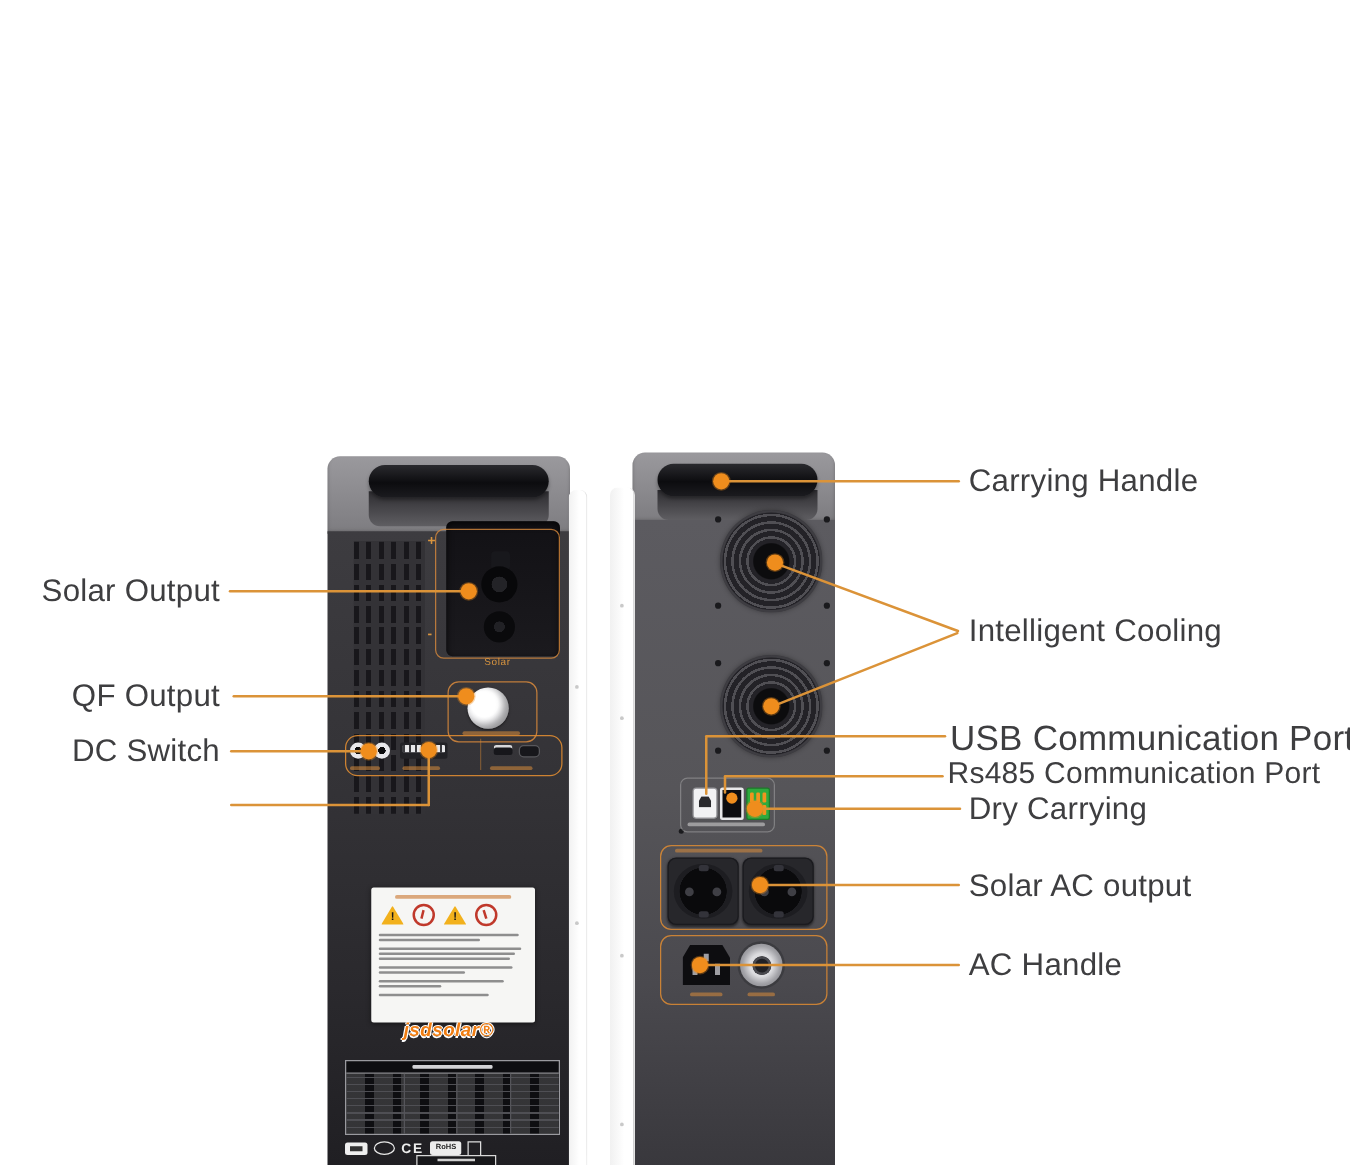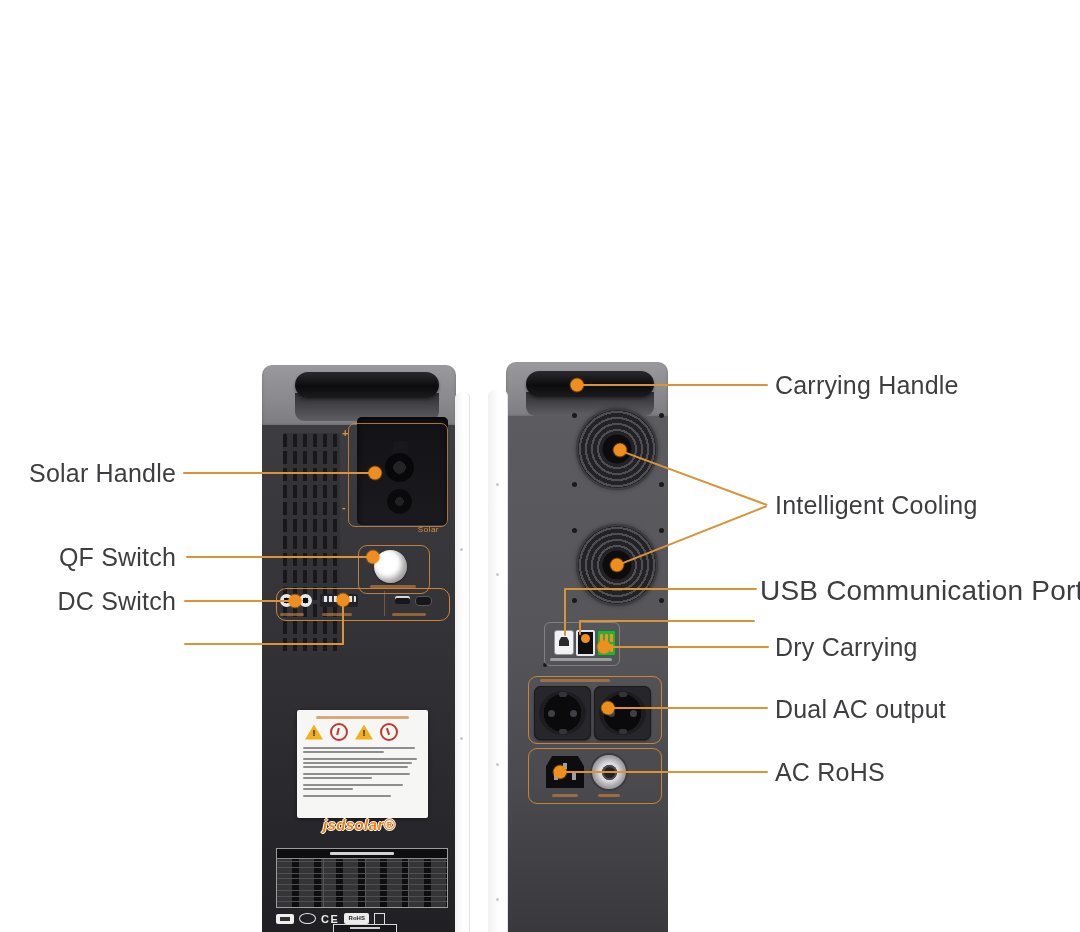--- a/index.html
+++ b/index.html
@@ -28,21 +28,21 @@
   #ld-solar-recess{position:absolute;left:95px;top:52px;width:91px;height:108px;border-radius:5px;
        background:linear-gradient(180deg,#121115,#1b1a1e);box-shadow:inset 0 2px 6px rgba(0,0,0,.8);z-index:2;}
   .mc4-cap{position:absolute;left:36px;top:24px;width:15px;height:15px;background:#18181c;border-radius:3px;}
   .mc4-a{position:absolute;left:28px;top:36px;width:29px;height:29px;border-radius:50%;
        background:radial-gradient(circle,#232327 0 30%,#08080a 31% 75%,#1c1c20 76%);}
   .mc4-b{position:absolute;left:30px;top:72px;width:25px;height:25px;border-radius:50%;
        background:radial-gradient(circle,#212125 0 24%,#0a0a0c 25% 72%,#1e1e22 73%);}
   #ld-solar-frame{position:absolute;left:86px;top:58px;width:98px;height:102px;border-radius:7px;
        border:1px solid rgba(216,138,60,.8);z-index:3;}
   .solar-sign{position:absolute;color:#d9953f;font-size:11px;z-index:4;font-weight:bold;}
-  #ld-solar-text{position:absolute;left:95px;top:160px;width:82px;text-align:right;color:#d9953f;
+  #ld-solar-text{position:absolute;left:95px;top:160px;width:82px;text-align:center;color:#d9953f;
        font-size:8px;z-index:4;letter-spacing:.5px;}
   #ld-qf-outline{position:absolute;left:96px;top:180px;width:70px;height:47px;border-radius:9px;
        border:1px solid rgba(216,138,60,.85);z-index:2;}
   #ld-qf-button{position:absolute;left:112px;top:185px;width:33px;height:33px;border-radius:50%;z-index:3;
        background:radial-gradient(circle at 42% 40%,#ffffff 0 38%,#e4e4e7 60%,#c6c6cb 100%);
        box-shadow:inset -4px -3px 6px rgba(0,0,0,.3),0 1px 2px rgba(0,0,0,.5);}
   #ld-ports-outline{position:absolute;left:14px;top:223px;width:172px;height:31px;border-radius:10px;
        border:1px solid rgba(223,140,50,.9);z-index:2;}
   .dc-jack{position:absolute;width:13px;height:13px;border-radius:50%;z-index:3;
        background:radial-gradient(circle,#0c0c0e 0 32%,#e8e8eb 33% 78%,#5a5a5e 79%);}
@@ -327,24 +327,25 @@
   <div class="dot" style="left:373px;top:557px;"></div>
   <div class="dot" style="left:295px;top:601px;"></div>
   <div class="dot" style="left:343px;top:600px;"></div>
   <div class="dot" style="left:577px;top:385px;"></div>
   <div class="dot" style="left:620px;top:450px;"></div>
   <div class="dot" style="left:617px;top:565px;"></div>
   <div class="dot" style="left:604px;top:647px;"></div>
   <div class="dot" style="left:608px;top:708px;"></div>
   <div class="dot" style="left:560px;top:772px;"></div>
 
-  <div class="callout-label" style="right:904px;top:459px;">Solar Handle</div>
-  <div class="callout-label" style="right:904px;top:543px;">QF Switch</div>
+  <div class="callout-label" style="right:904px;top:459px;">Solar Output</div>
+  <div class="callout-label" style="right:904px;top:543px;">QF Output</div>
   <div class="callout-label" style="right:904px;top:587px;">DC Switch</div>
 
   <div class="callout-label" style="left:775px;top:491px;">Intelligent Cooling</div>
   <div class="callout-label" style="left:775px;top:371px;">Carrying Handle</div>
   <div class="callout-label" style="left:760px;top:575px;font-size:28px;">USB Communication Port</div>
+  <div class="callout-label" style="left:758px;top:606px;font-size:24px;">Rs485 Communication Port</div>
   <div class="callout-label" style="left:775px;top:633px;">Dry Carrying</div>
-  <div class="callout-label" style="left:775px;top:695px;">Dual AC output</div>
-  <div class="callout-label" style="left:775px;top:758px;">AC RoHS</div>
+  <div class="callout-label" style="left:775px;top:695px;">Solar AC output</div>
+  <div class="callout-label" style="left:775px;top:758px;">AC Handle</div>
 
 </div>
 
 </body></html>

